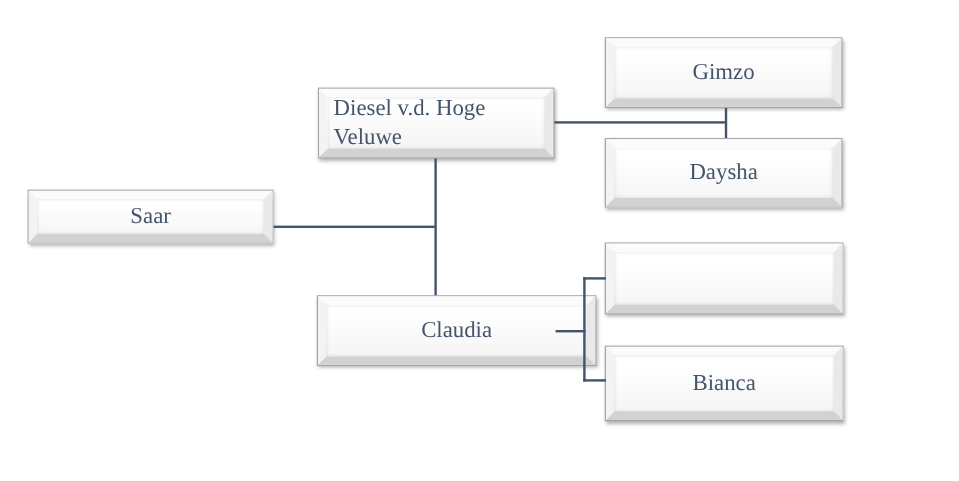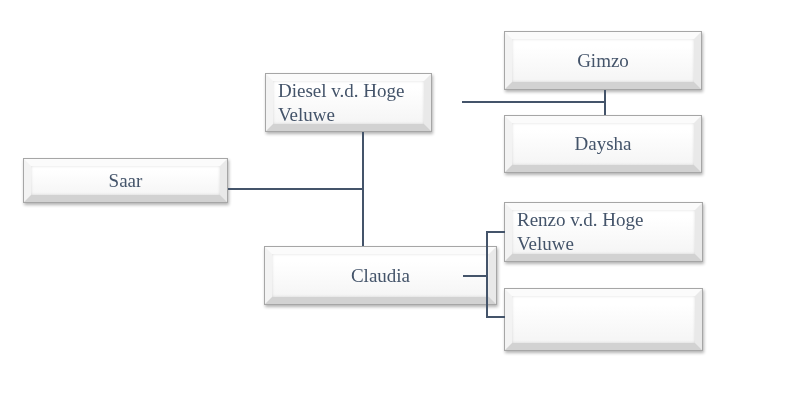--- a/index.html
+++ b/index.html
@@ -52,21 +52,21 @@
 </head>
 <body>
 
 <div id="canvas">
 
   <div class="node" style="left:23px; top:158px; width:205px; height:45px;">
     <span class="bevel"></span>
     <span class="label">Saar</span>
   </div>
 
-  <div class="node" style="left:265px; top:73px; width:167px; height:59px;">
+  <div class="node" style="left:265px; top:73px; width:197px; height:59px;">
     <span class="bevel"></span>
     <span class="label">Diesel v.d. Hoge Veluwe</span>
   </div>
 
   <div class="node" style="left:264px; top:246px; width:233px; height:59px;">
     <span class="bevel"></span>
     <span class="label">Claudia</span>
   </div>
 
   <div class="node" style="left:504px; top:31px; width:198px; height:59px;">
@@ -74,25 +74,25 @@
     <span class="label">Gimzo</span>
   </div>
 
   <div class="node" style="left:504px; top:115px; width:198px; height:58px;">
     <span class="bevel"></span>
     <span class="label">Daysha</span>
   </div>
 
   <div class="node" style="left:504px; top:202px; width:199px; height:60px;">
     <span class="bevel"></span>
-    <span class="label">Renzo v.d. Hoge Veluwe</span>
   </div>
 
   <div class="node" style="left:504px; top:288px; width:199px; height:63px;">
     <span class="bevel"></span>
+    <span class="label">Bianca</span>
   </div>
 
   <div class="edge h" style="left:228px; top:188px; width:135px;"></div>
   <div class="edge v" style="left:362px; top:132px; height:114px;"></div>
 
   <div class="edge h" style="left:462px; top:101px; width:143px;"></div>
   <div class="edge v" style="left:604px; top:90px; height:25px;"></div>
 
   <div class="edge h" style="left:463px; top:275px; width:25px;"></div>
   <div class="edge v" style="left:486px; top:231px; height:87px;"></div>

